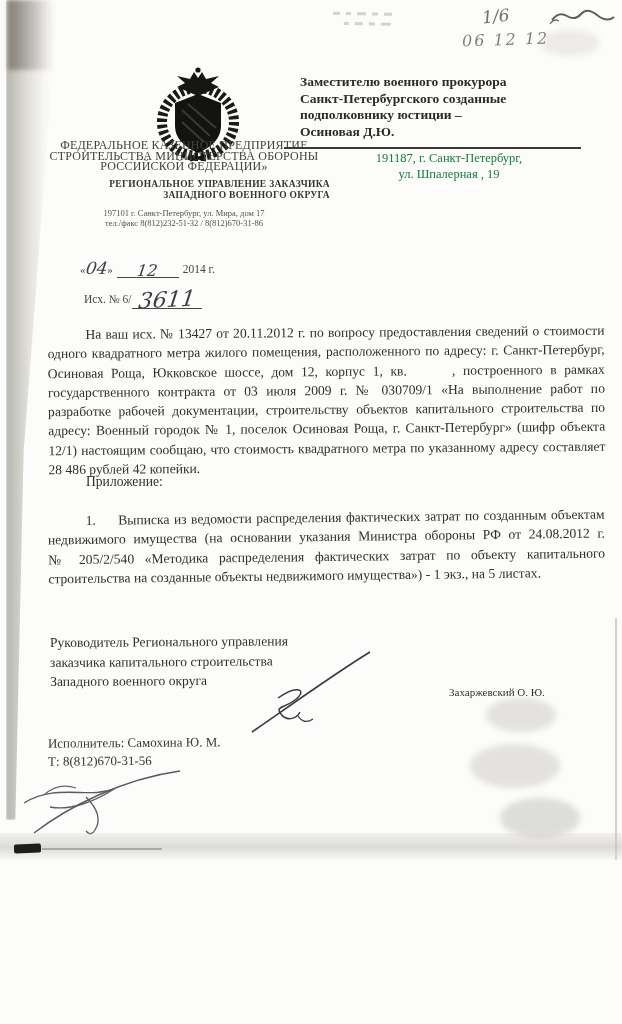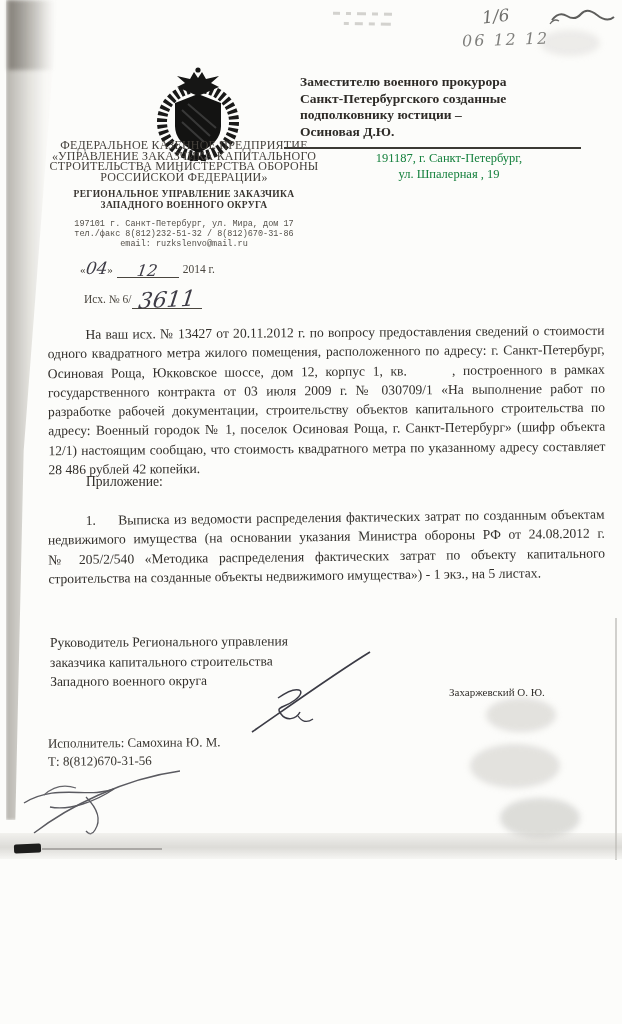--- a/index.html
+++ b/index.html
@@ -49,23 +49,23 @@
   }
   .ink-hand{
     font-family:"DejaVu Serif",serif;font-style:italic;color:#3e3c46;
     transform:skewX(-8deg);display:inline-block;
   }
 
   
   .letterhead{position:absolute;left:38px;top:64px;width:292px;text-align:center;}
   .emblem{margin:0 auto;display:block;}
   .org-line{font-size:12px;line-height:10.6px;color:#45413c;letter-spacing:.2px;}
-  .division{margin-top:7px;}
+  .division{margin-top:7px;text-align:right;}
   .division-line{font-size:9.5px;line-height:10.8px;font-weight:bold;color:#38342f;letter-spacing:.3px;}
-  .lh-address{margin-top:8px;font-family:Liberation Mono, monospace;}
+  .lh-address{margin-top:8px;}
   .lh-address-line{font-size:8.5px;line-height:10px;color:#55514b;}
 
   .dateline{position:absolute;left:80px;top:257px;width:220px;font-size:11.5px;color:#4a463f;}
   .date-quote{font-size:11px;}
   .date-day{font-size:17px;position:relative;top:1px;}
   .date-underline{display:inline-block;width:62px;border-bottom:1.3px solid #4a463f;text-align:center;margin:0 4px;}
   .date-month{font-size:16px;position:relative;top:3px;}
   .refline{position:absolute;left:84px;top:283px;font-size:11.5px;color:#4a463f;}
   .ref-underline{display:inline-block;width:70px;border-bottom:1.3px solid #4a463f;text-align:center;}
   .ref-number{font-size:22px;position:relative;top:4px;transform:skewX(-10deg) rotate(-3deg);}
@@ -132,31 +132,29 @@
     <ellipse cx="50" cy="56" rx="36" ry="34" fill="none" stroke="#1a1a19" stroke-width="10" stroke-dasharray="3.5 2.6"></ellipse>
     <path d="M50,28 L73,37 V60 Q73,77 50,87 Q27,77 27,60 V37 Z" fill="#131312"></path>
     <path d="M34,44 L62,70 M34,56 L56,76 M40,38 L68,62" stroke="rgba(255,255,255,0.16)" stroke-width="2" fill="none"></path>
     <path d="M50,30 L29,21 L37,17 L29,10 L42,13 L46,6 L50,12 L54,6 L58,13 L71,10 L63,17 L71,21 Z" fill="#161615"></path>
     <circle cx="50" cy="4" r="2.6" fill="#161615"></circle>
     <path d="M42,90 l16,4 M58,90 l-16,4" stroke="#131312" stroke-width="3"></path>
   </svg>
 
   <div class="letterhead" style="top:140px;">
     <div class="org-line">ФЕДЕРАЛЬНОЕ КАЗЕННОЕ ПРЕДПРИЯТИЕ</div>
-    <div class="org-line">«УПРАВЛЕНИЕ ЗАКАЗЧИКА КАПИТАЛЬНОГО</div>
     <div class="org-line">СТРОИТЕЛЬСТВА МИНИСТЕРСТВА ОБОРОНЫ</div>
     <div class="org-line">РОССИЙСКОЙ ФЕДЕРАЦИИ»</div>
     <div class="division">
       <div class="division-line">РЕГИОНАЛЬНОЕ УПРАВЛЕНИЕ ЗАКАЗЧИКА</div>
       <div class="division-line">ЗАПАДНОГО ВОЕННОГО ОКРУГА</div>
     </div>
     <div class="lh-address">
       <div class="lh-address-line">197101 г. Санкт-Петербург, ул. Мира, дом 17</div>
       <div class="lh-address-line">тел./факс 8(812)232-51-32 / 8(812)670-31-86</div>
-      <div class="lh-address-line">email: ruzkslenvo@mail.ru</div>
     </div>
   </div>
 
   <div class="dateline">
     <span class="date-quote">«</span><span class="ink-hand date-day">04</span><span class="date-quote">»</span><span class="date-underline"><span class="ink-hand date-month">12</span></span><span>2014 г.</span>
   </div>
   <div class="refline">
     <span>Исх. № 6/</span><span class="ref-underline"><span class="ink-hand ref-number">3611</span></span>
   </div>
 

